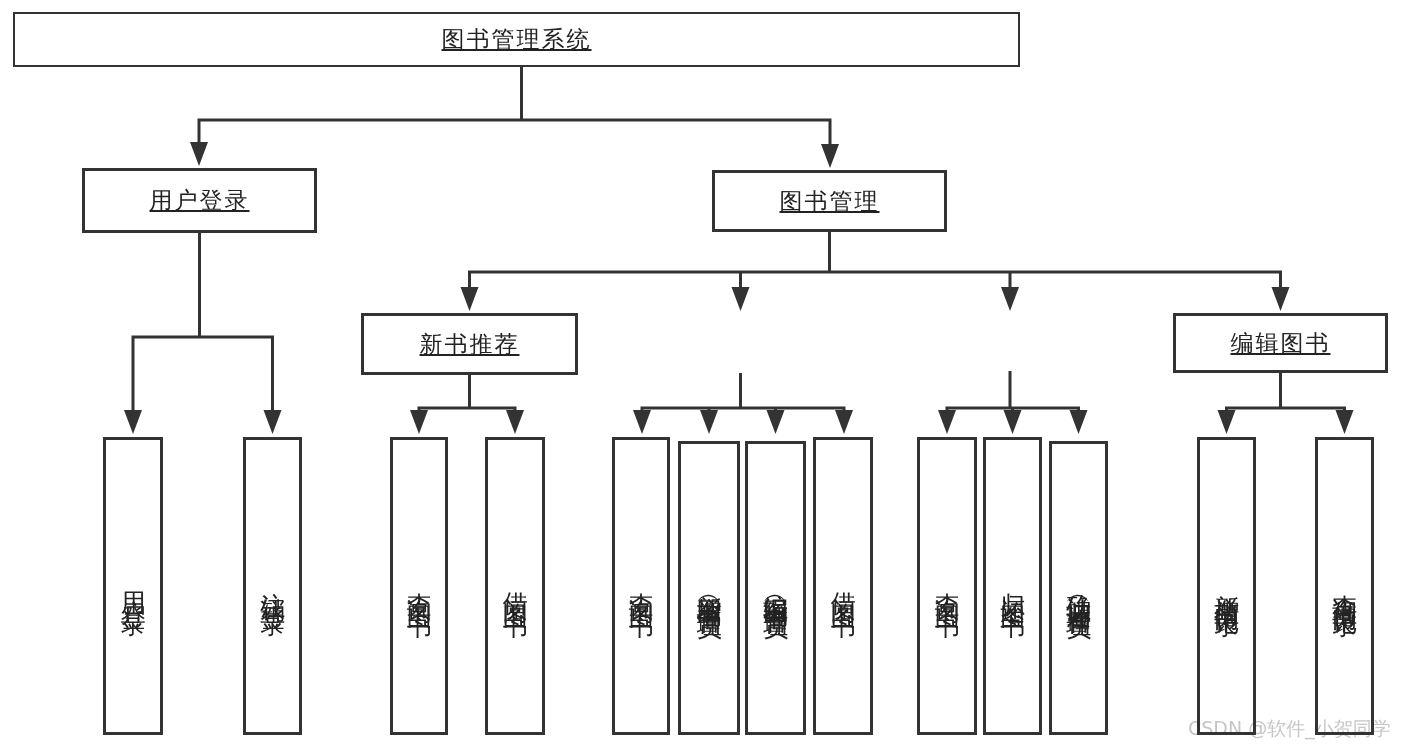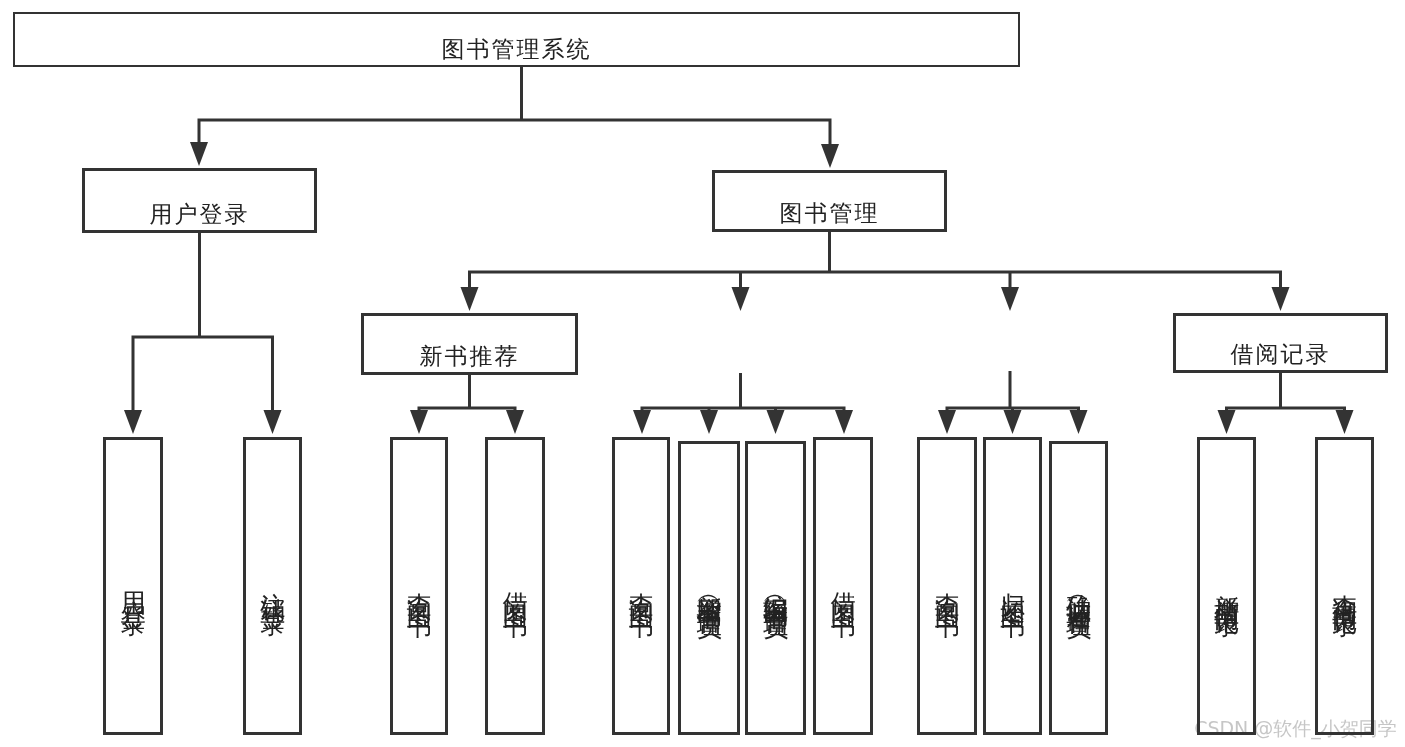--- a/index.html
+++ b/index.html
@@ -11,41 +11,42 @@
   html,body{margin:0;padding:0;background:var(--bg);}
   .canvas{
     position:relative;width:1405px;height:747px;background:var(--bg);
     overflow:hidden;font-family:"DejaVu Sans","Liberation Sans",sans-serif;
   }
   .connector{position:absolute;left:0;top:0;pointer-events:none;}
   .connector path{stroke:var(--line);stroke-width:3;fill:none;}
   .connector polygon{fill:var(--line);stroke:none;}
   .hbox{
     position:absolute;background:var(--bg);border:3px solid var(--line);
-    display:flex;align-items:flex-end;justify-content:center;
+    display:flex;align-items:center;justify-content:center;
     font-size:23px;color:var(--text);letter-spacing:2px;white-space:nowrap;
     box-sizing:border-box;
+    text-decoration:underline;
   }
   .hbox.root{border-width:2px;}
   .vbox{
     position:absolute;background:var(--bg);border:3px solid var(--line);
     display:flex;align-items:center;justify-content:center;
     box-sizing:border-box;
   }
   .vbox .vtext{
     writing-mode:vertical-rl;
     font-size:25px;color:var(--text);line-height:1.1;white-space:nowrap;
   }
   .ls4{letter-spacing:7px;}
   .ls6{letter-spacing:4px;}
   .ls9{letter-spacing:3px;}
   .watermark{
     position:absolute;left:1188px;top:716px;width:215px;
     font-size:19px;color:var(--wm);white-space:nowrap;
-    mix-blend-mode:darken;text-align:center;
+    mix-blend-mode:darken;text-align:left;
   }
 </style>
 </head>
 <body>
 
 <div class="canvas">
 
   <svg class="connector" width="1405" height="747" viewBox="0 0 1405 747">
 
     <path d="M521.5 65 V120 M199 144 V120 H830 V144"></path>
@@ -90,21 +91,21 @@
     <span>用户登录</span>
   </div>
   <div class="hbox" style="left:361px;top:313px;width:217px;height:62px;">
     <span>新书推荐</span>
   </div>
 
   <div class="hbox" style="left:712px;top:170px;width:235px;height:62px;">
     <span>图书管理</span>
   </div>
   <div class="hbox" style="left:1173px;top:313px;width:215px;height:60px;">
-    <span>借阅记录</span>
+    <span>编辑图书</span>
   </div>
 
   <div class="vbox" style="left:103px;top:437px;width:60px;height:298px;">
     <span class="vtext ls4">用户登录</span>
   </div>
   <div class="vbox" style="left:243px;top:437px;width:59px;height:298px;">
     <span class="vtext ls4">注销登录</span>
   </div>
 
   <div class="vbox" style="left:390px;top:437px;width:58px;height:298px;">

